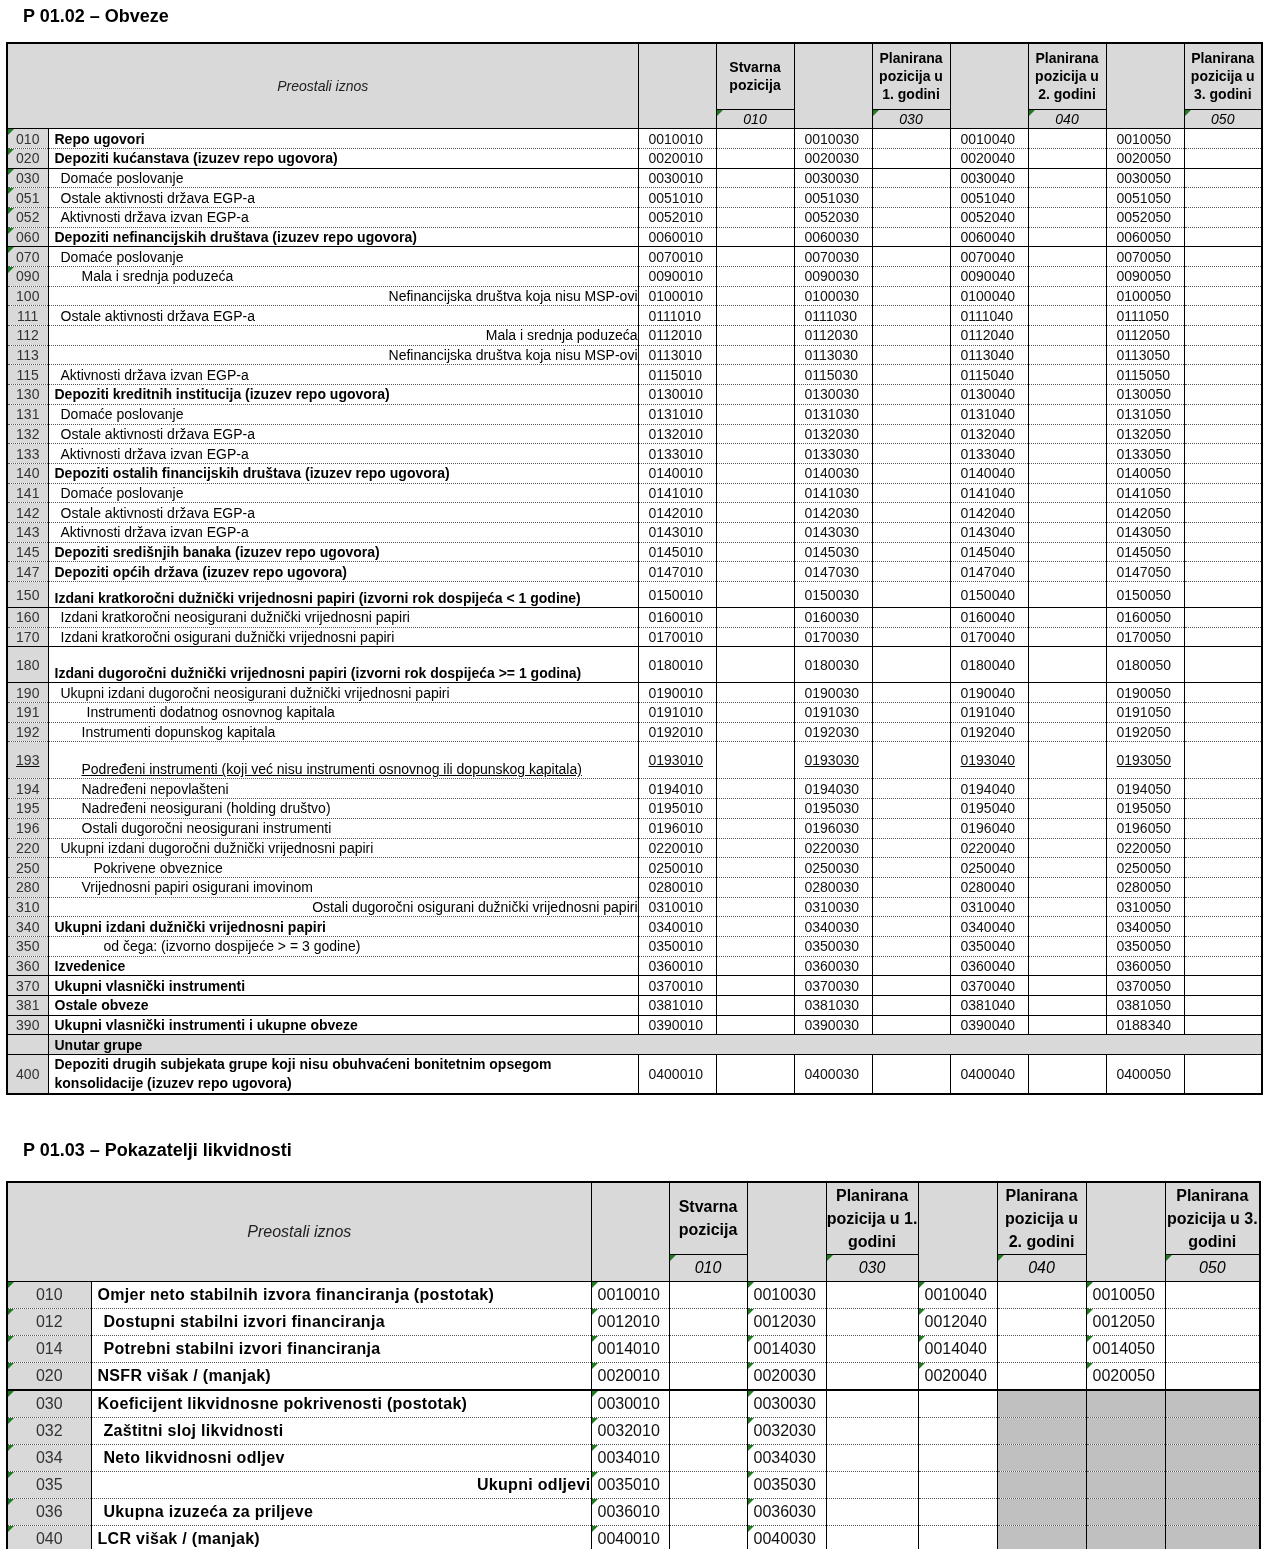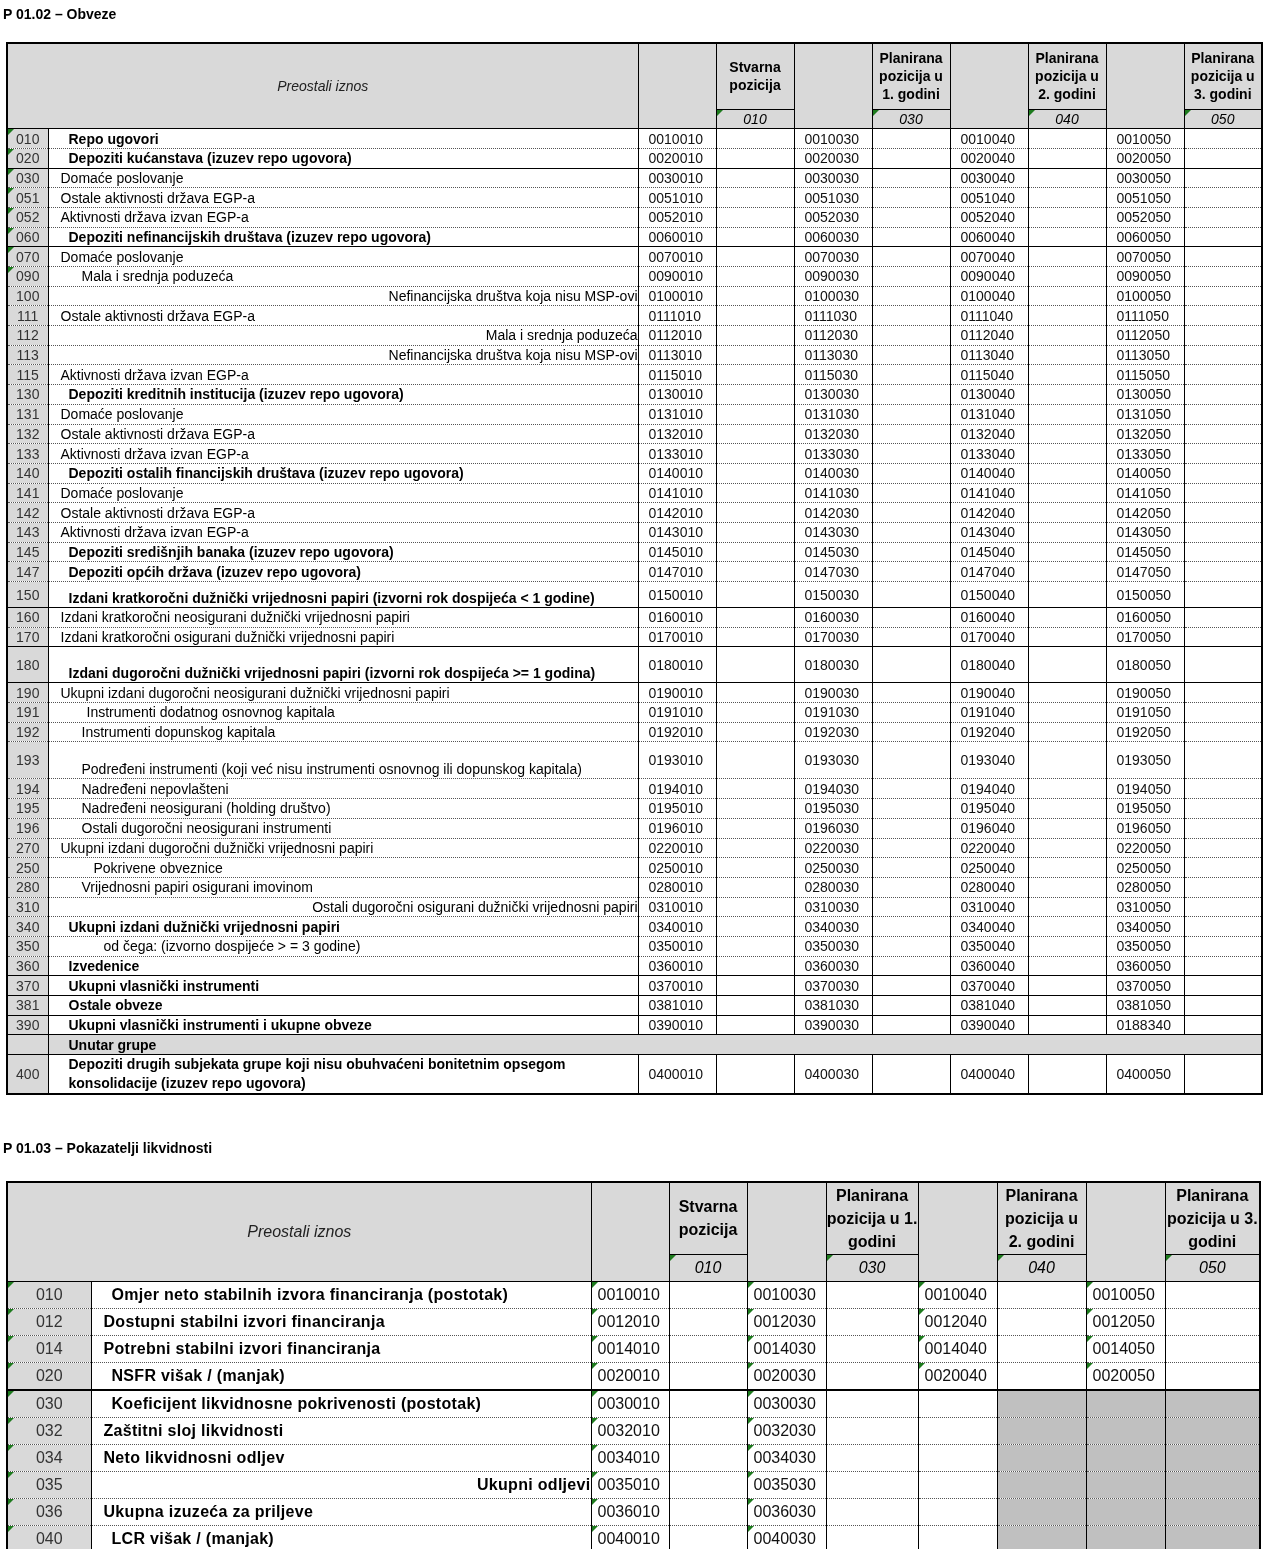--- a/index.html
+++ b/index.html
@@ -1,26 +1,26 @@
 <!DOCTYPE html>
 <html><head>
 <meta charset="utf-8">
 <style>
   html, body { margin: 0; padding: 0; background: #ffffff; }
   body { width: 1265px; height: 1549px; position: relative; font-family: "Liberation Sans", sans-serif; color: #000; overflow: hidden; }
-  .section-title { position: absolute; left: 3px; font-size: 14px; font-weight: bold; font-family: "Liberation Sans", sans-serif; }
+  .section-title { position: absolute; left: 23px; font-size: 18px; font-weight: bold; font-family: "Liberation Sans", sans-serif; }
   table { border-collapse: collapse; table-layout: fixed; position: absolute; font-family: "Liberation Sans", sans-serif; }
   td { padding: 0; overflow: hidden; white-space: nowrap; position: relative; }
   .tri::before { content: ""; position: absolute; left: 0; top: 0; width: 0; height: 0; border-top: 6px solid #1e7b1e; border-right: 6px solid transparent; }
   .hdr { background: #d9d9d9; border: 1px solid #000; }
   .hdr-label { font-style: italic; font-size: 15px; text-align: center; color: #222; }
   .hdr-col { font-weight: bold; font-size: 15px; text-align: center; line-height: 21px; white-space: normal; }
   .hdr-code { font-style: italic; font-size: 14px; text-align: center; border-top: 1px solid #000; }
   .rc { background: #d9d9d9; border-left: 1px solid #000; border-right: 1px solid #000; text-align: center; color: #333; }
-  .lbl { border-right: 1px solid #000; padding-left: 20px; }
+  .lbl { border-right: 1px solid #000; padding-left: 6px; }
   .b { font-weight: bold; }
   .bi { font-weight: bold; }
   .code { border-right: 1px solid #000; color: #111; }
   .val { border-right: 1px solid #000; }
   .dotted td { border-bottom: 1px dotted #555; }
   .solid td { border-bottom: 1px solid #000; }
   .grey { background: #c0c0c0; }
   
   #t1 { left: 6px; top: 42px; width: 1253px; border: 2px solid #000; }
   #t1 td { font-size: 14px; height: 18.7px; line-height: 18px; }
@@ -428,21 +428,21 @@
         <td class="lbl ind3">Instrumenti dopunskog kapitala</td>
         <td class="code">0192010</td>
         <td class="val"></td>
         <td class="code">0192030</td>
         <td class="val"></td>
         <td class="code">0192040</td>
         <td class="val"></td>
         <td class="code">0192050</td>
         <td class="val"></td>
       </tr>
-      <tr class="dotted tall" style="height: 37px;">
+      <tr class="dotted tall" style="height: 37px; text-decoration: underline;">
         <td class="rc">193</td>
         <td class="lbl ind3">Podređeni instrumenti (koji već nisu instrumenti osnovnog ili dopunskog kapitala)</td>
         <td class="code">0193010</td>
         <td class="val"></td>
         <td class="code">0193030</td>
         <td class="val"></td>
         <td class="code">0193040</td>
         <td class="val"></td>
         <td class="code">0193050</td>
         <td class="val"></td>
@@ -477,21 +477,21 @@
         <td class="code">0196010</td>
         <td class="val"></td>
         <td class="code">0196030</td>
         <td class="val"></td>
         <td class="code">0196040</td>
         <td class="val"></td>
         <td class="code">0196050</td>
         <td class="val"></td>
       </tr>
       <tr class="dotted">
-        <td class="rc">270</td>
+        <td class="rc">220</td>
         <td class="lbl ind1">Ukupni izdani dugoročni dužnički vrijednosni papiri</td>
         <td class="code">0220010</td>
         <td class="val"></td>
         <td class="code">0220030</td>
         <td class="val"></td>
         <td class="code">0220040</td>
         <td class="val"></td>
         <td class="code">0220050</td>
         <td class="val"></td>
       </tr>

